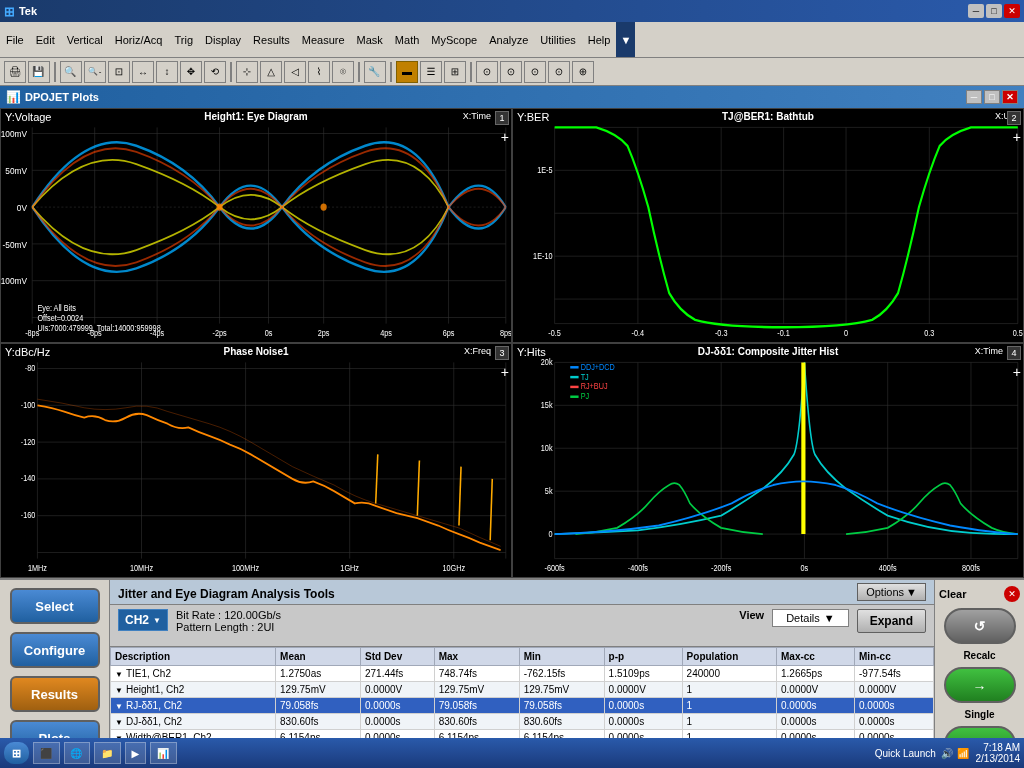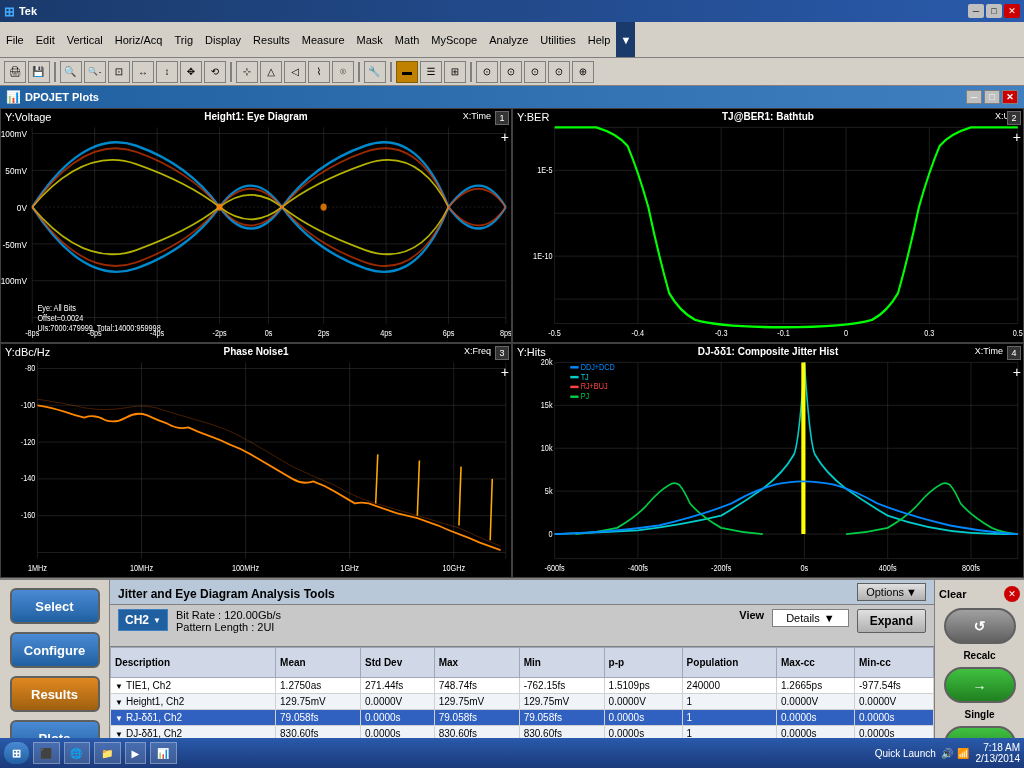--- a/index.html
+++ b/index.html
@@ -247,21 +247,21 @@
       background: white;
     }
     .data-table table {
       width: 100%;
       border-collapse: collapse;
       font-size: 10px;
     }
     .data-table th {
       background: #d0d8e8;
       border: 1px solid #a0a8b8;
-      padding: 9px 4px;
+      padding: 3px 4px;
       text-align: left;
       font-weight: bold;
       position: sticky;
       top: 0;
     }
     .data-table td {
       border: 1px solid #d0d0d0;
       padding: 2px 4px;
       white-space: nowrap;
     }

